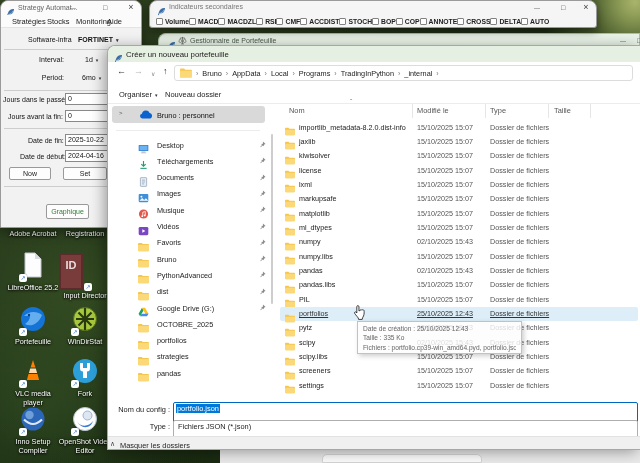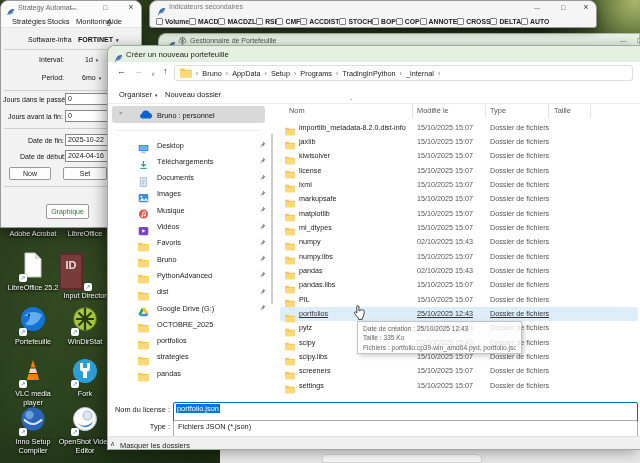--- a/index.html
+++ b/index.html
@@ -288,21 +288,21 @@
           <path fill="#fbd978" d="M0 3h16v7.5c0 .8-.7 1.5-1.5 1.5h-13C.7 12 0 11.3 0 10.5z"></path>
         </svg>
         <span class="crumb-sep">›</span>
         <span style="display:flex;align-items:center;gap:4px">
   <span class="crumb-label">Bruno</span>
   <span class="crumb-sep">›</span>
 
   <span class="crumb-label">AppData</span>
   <span class="crumb-sep">›</span>
 
-  <span class="crumb-label">Setup</span>
+  <span class="crumb-label">Local</span>
   <span class="crumb-sep">›</span>
 
   <span class="crumb-label">Programs</span>
   <span class="crumb-sep">›</span>
 
   <span class="crumb-label">TradingInPython</span>
   <span class="crumb-sep">›</span>
 
   <span class="crumb-label">_internal</span>
   <span class="crumb-sep">›</span>
@@ -712,40 +712,40 @@
     <div class="tooltip">
       <div>Date de création : 25/10/2025 12:43</div>
       <div>Taille : 335 Ko</div>
       <div>Fichiers : portfolio.cp39-win_amd64.pyd, portfolio.json</div>
     </div>
 
     <svg class="cursor" viewBox="0 0 16 20">
       <path d="M6 1.5c.8 0 1.3.6 1.3 1.4V8l1-.2c.4-1 1.2-1.1 1.8-.7.5-.8 1.4-.8 1.9-.2.8-.3 1.7.2 1.7 1.3 0 0 .3 4-.8 6.2-.8 1.7-1.6 2.6-1.6 4.1H6.9c0-1.3-.6-2.2-1.7-3.4C4 13.7 2.5 12 2 11c-.5-.9.2-1.9 1.2-1.7.7.1 1.2.8 1.5 1.3V2.9c0-.8.5-1.4 1.3-1.4z" fill="#fff" stroke="#000" stroke-width="0.9"></path>
     </svg>
 
-    <span class="fn-label" style="top:359px">Nom du license :</span>
+    <span class="fn-label" style="top:359px">Nom du config :</span>
     <span class="fn-input"><span class="fn-sel">portfolio.json</span></span>
     <span class="fn-label" style="top:376px">Type :</span>
     <span class="ft-box">Fichiers JSON (*.json)</span>
 
     <div class="dlg-footer">
       <span class="hide-chev">∧</span>
       <span class="hide-label">Masquer les dossiers</span>
     </div>
   </div>
 
   <div id="desk-icons">
   <div class="dicon label-only" style="left: 6px; top: 228px;">
 
     <div class="dicon-label">Adobe Acrobat</div>
   </div>
 
   <div class="dicon label-only" style="left: 58px; top: 228px;">
 
-    <div class="dicon-label">LibreOffice</div>
+    <div class="dicon-label">Registration</div>
   </div>
 
   <div class="dicon" style="left: 6px; top: 252px;">
     <span class="dicon-glyph"><svg viewBox="0 0 22 26">
             <path d="M3 1h10l6 6v18H3z" fill="#fdfdfd" stroke="#c2c7cc"></path>
             <path d="M13 1l6 6h-6z" fill="#d8dcdf"></path>
           </svg><span class="badge">↗</span></span>
     <div class="dicon-label">LibreOffice 25.2</div>
   </div>
 

